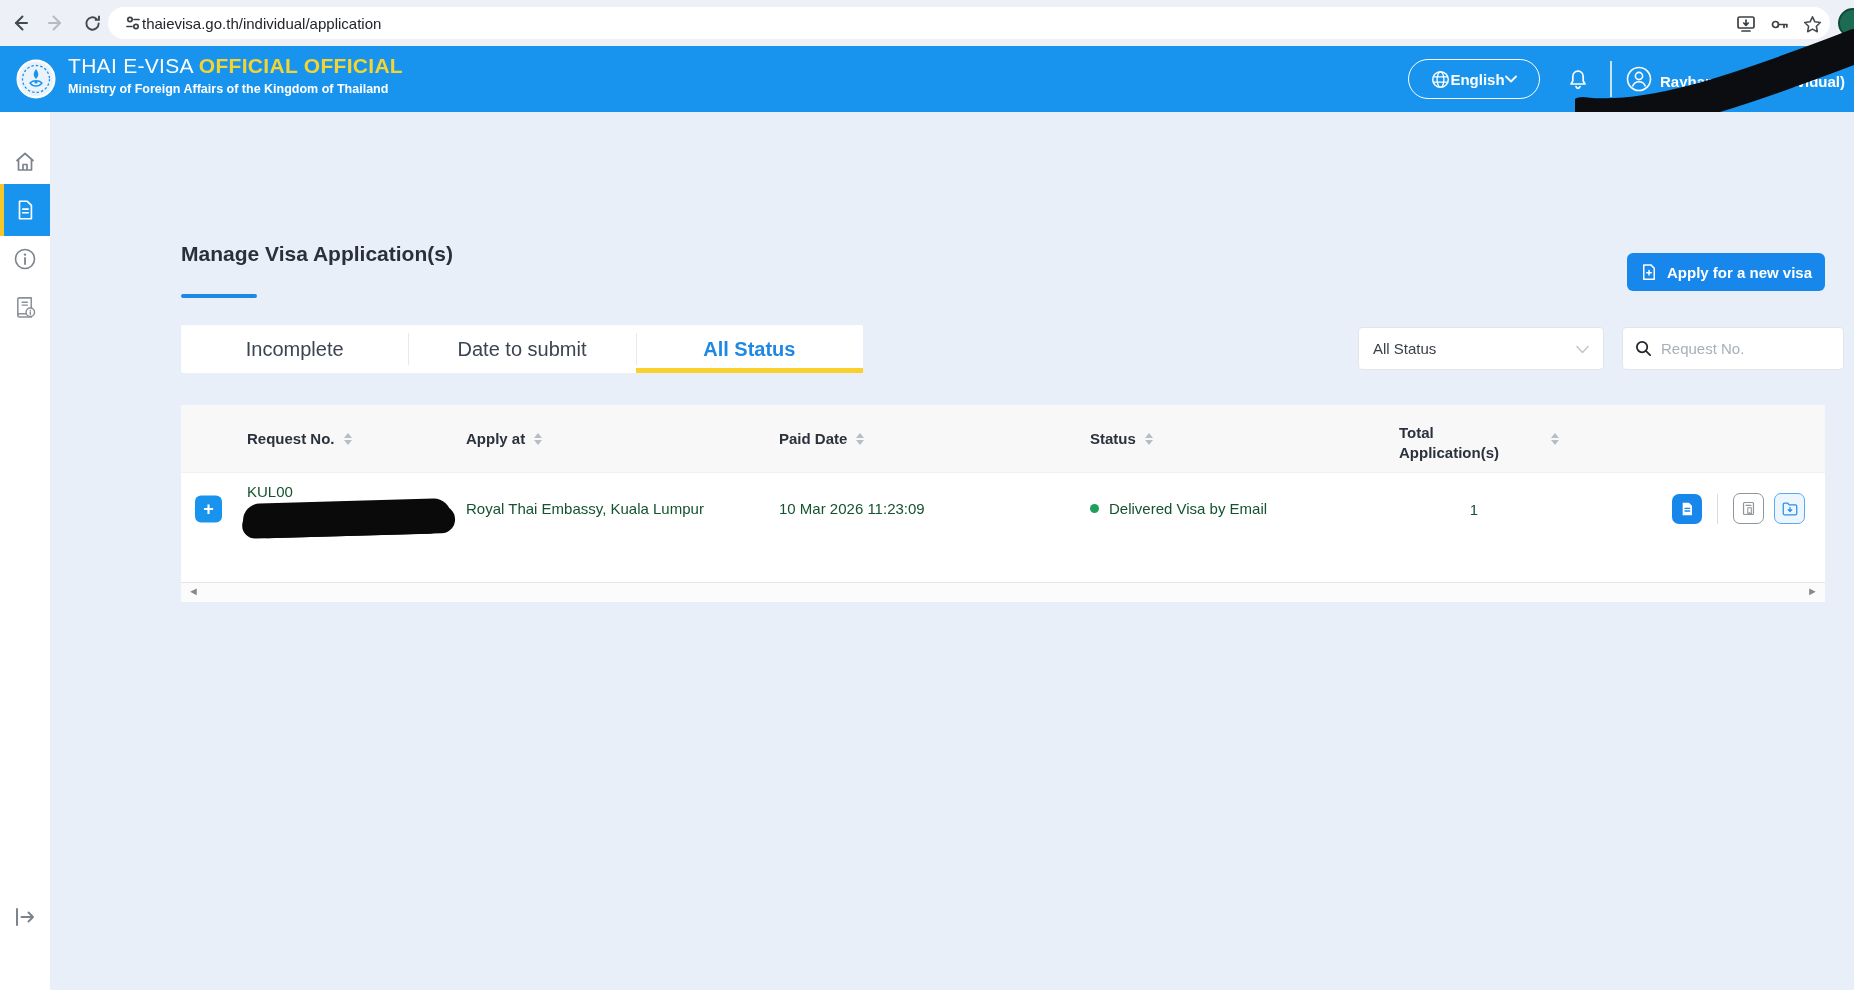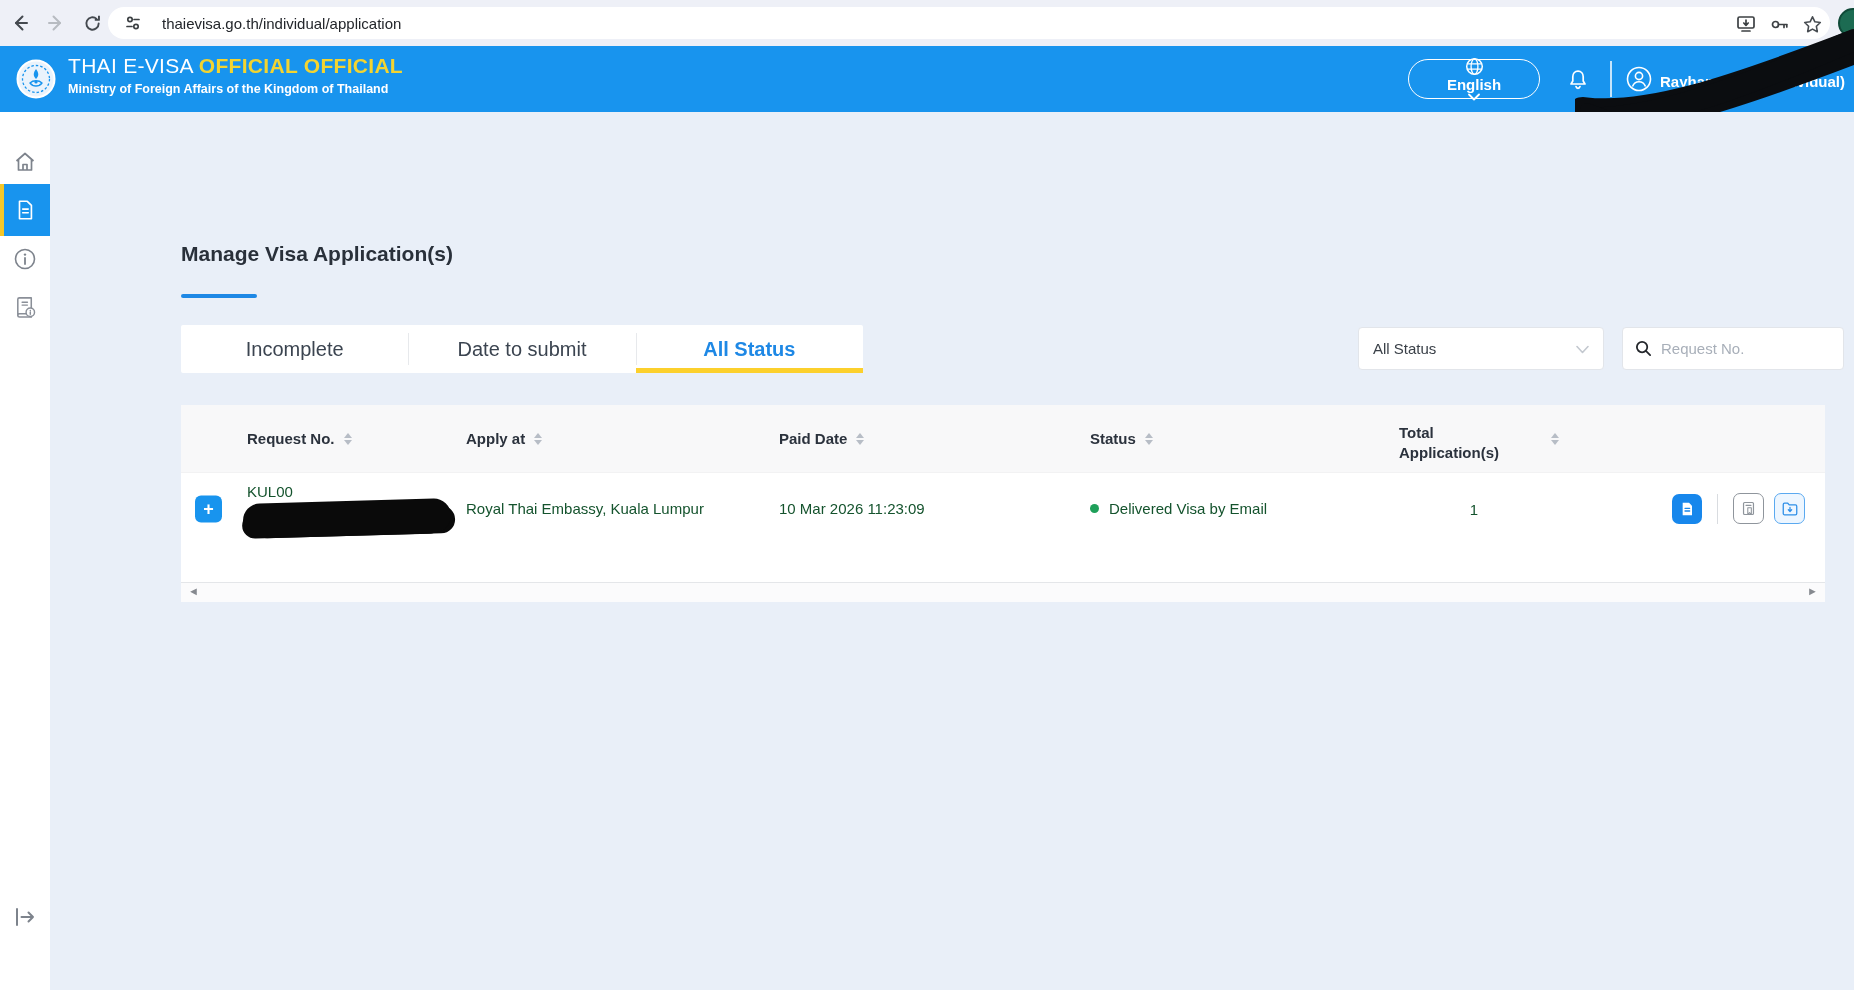--- a/index.html
+++ b/index.html
@@ -4,32 +4,32 @@
 <style>
   * { margin:0; padding:0; box-sizing:border-box; }
   html,body { width:1854px; height:990px; overflow:hidden; background:#e9eff8; }
   body { font-family:"Liberation Sans", sans-serif; }
   #screen { position:relative; width:1854px; height:990px; overflow:hidden; }
 
   
   .browser { position:absolute; left:0; top:0; width:100%; height:46px; background:#eef0f7; }
   .nav-ic { position:absolute; top:11px; width:24px; height:24px; display:flex; align-items:center; justify-content:center; cursor:pointer; }
   .omnibox { position:absolute; left:108px; top:7px; width:1722px; height:32px; background:#ffffff; border-radius:16px; display:flex; align-items:center; }
-  .omnibox .url { font-size:15px; color:#23262b; margin-left:20px; }
+  .omnibox .url { font-size:15px; color:#23262b; margin-left:0; }
   .ob-right-ic { position:absolute; top:13px; width:22px; height:22px; display:flex; align-items:center; justify-content:center; cursor:pointer; }
   .avatar-edge { position:absolute; left:1838px; top:8px; width:30px; height:30px; border-radius:50%; background:#1c6b52; border:2px solid #0f4a38; }
 
   
   .hdr { position:absolute; left:0; top:46px; width:100%; height:66px; background:#1894ee; }
   .logo { position:absolute; left:16px; top:13px; width:40px; height:40px; }
   .brand { position:absolute; left:68px; top:8px; }
   .brand .t1 { font-size:21px; font-weight:normal; color:#ffffff; letter-spacing:.3px; }
   .brand .t2 { font-size:21px; font-weight:bold; color:#f3d430; letter-spacing:.3px; }
   .brand .sub { font-size:12.5px; font-weight:bold; color:#ffffff; margin-top:4px; }
-  .lang-pill { position:absolute; left:1408px; top:13px; width:132px; height:40px; border:1.5px solid #ffffff; border-radius:999px; display:flex; align-items:center; justify-content:center; gap:0; color:#fff; font-size:15px; font-weight:bold; cursor:pointer; background:transparent;flex-direction:column; }
+  .lang-pill { position:absolute; left:1408px; top:13px; width:132px; height:40px; border:1.5px solid #ffffff; border-radius:999px; display:flex; align-items:center; justify-content:center; gap:0; color:#fff; font-size:15px; font-weight:bold; cursor:pointer; background:transparent; }
   .bell { position:absolute; left:1566px; top:22px; width:24px; height:24px; cursor:pointer; }
   .hdr-div { position:absolute; left:1610px; top:15px; width:1.5px; height:36px; background:rgba(255,255,255,.75); }
   .usr-ic { position:absolute; left:1626px; top:20px; width:26px; height:26px; cursor:pointer; }
   .usr-name { position:absolute; left:1660px; top:27px; font-size:15px; font-weight:bold; color:#ffffff; white-space:nowrap; }
   .scribble-hdr { position:absolute; left:1575px; top:18px; width:279px; height:110px; pointer-events:none; }
 
   
   .sidebar { position:absolute; left:0; top:112px; width:50px; height:878px; background:#ffffff; }
   .sb-item { position:absolute; left:0; width:50px; height:48px; display:flex; align-items:center; justify-content:center; cursor:pointer; }
   .sb-active { background:#1894ee; height:52px; }
@@ -228,20 +228,29 @@
           <path d="M9.5 13 H21 M16.5 8.5 L21 13 L16.5 17.5" fill="none" stroke="#7d838c" stroke-width="2" stroke-linecap="round" stroke-linejoin="round"></path>
         </svg>
     </div>
   </div>
 
   <div class="main">
 
     <div class="pg-title">Manage Visa Application(s)</div>
     <div class="pg-title-line"></div>
 
+    <button class="apply-btn">
+      <span style="display:flex">
+        <svg width="18" height="18" viewBox="0 0 24 24">
+            <path d="M5 2.5 H14.5 L19 7 V21.5 H5 Z" fill="none" stroke="#ffffff" stroke-width="2" stroke-linejoin="round"></path>
+            <path d="M12 10 V16 M9 13 H15" stroke="#ffffff" stroke-width="2" stroke-linecap="round"></path>
+          </svg>
+      </span>
+      <span>Apply for a new visa</span>
+    </button>
 
     <div class="tabs">
       <div class="tab">Incomplete</div>
       <div class="tab">Date to submit</div>
       <div class="tab active">All Status</div>
     </div>
 
     <div class="sel-box">
       <span>All Status</span>
       <span class="chev">

